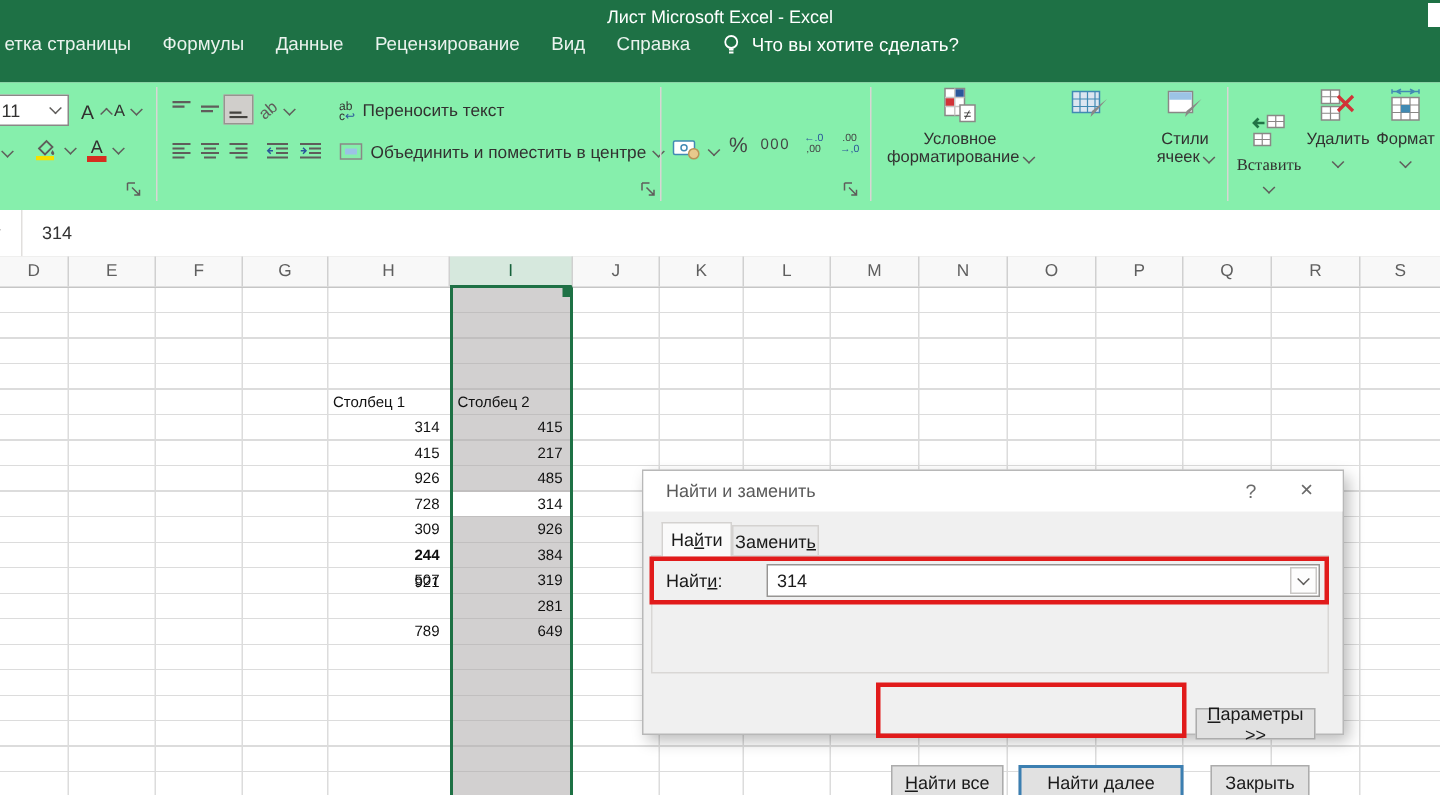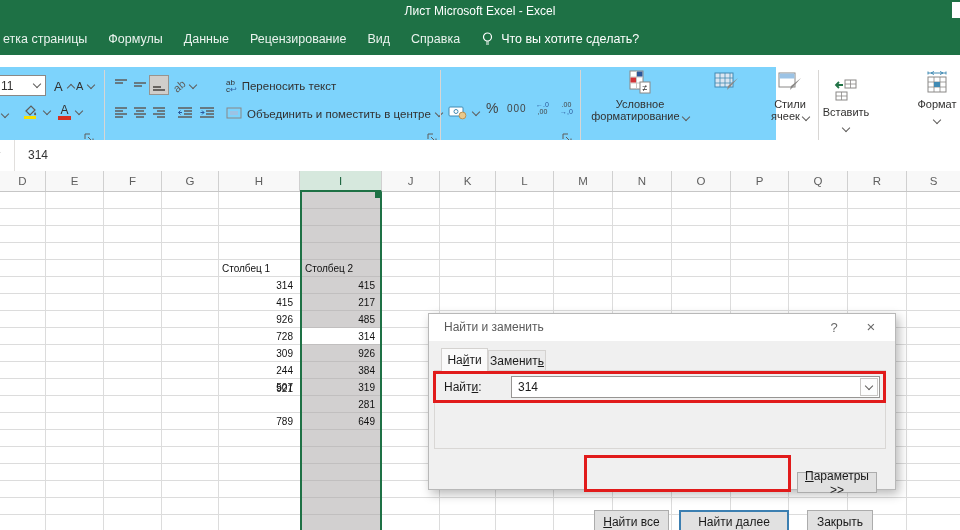--- a/index.html
+++ b/index.html
@@ -5,27 +5,27 @@
   html,body{margin:0;padding:0;background:#fff;}
   #app{position:relative;width:960px;height:530px;overflow:hidden;
        font-family:"Liberation Sans",sans-serif;-webkit-font-smoothing:antialiased;}
   .abs{position:absolute;}
 
   
   .titlebar{left:0;top:0;width:960px;height:22px;background:#1e7145;color:#fff;
             font-size:12px;line-height:22px;text-align:center;}
   .winbox{right:0;top:2px;width:8px;height:16px;background:#fff;}
   .menubar{left:0;top:22px;width:960px;height:33px;background:#1e7145;display:flex;
-           align-items:center;gap:21px;padding-left:3px;box-sizing:border-box;}
+           align-items:flex-start;gap:21px;padding-left:3px;box-sizing:border-box;}
   .menuitem{color:#eaf3ee;font-size:12.5px;white-space:nowrap;cursor:default;}
   .tellme{display:flex;align-items:center;gap:7px;color:#fff;font-size:12.5px;}
 
   
-  .ribbon{left:0;top:55px;width:776px;height:85px;background:#7dd3fc;
-          border-bottom:1px solid #d2d0ce;font-size:11.5px;color:#323130;margin-top:12px;}
+  .ribbon{left:0;top:55px;width:960px;height:85px;background:#86efac;
+          border-bottom:1px solid #d2d0ce;font-size:11.5px;color:#323130;}
   .vdiv{width:1px;top:3px;height:76px;background:#d8d6d4;}
   .grplabel{top:120px;font-size:11px;color:#5f5d5b;text-align:center;}
   .rbtn{display:flex;align-items:center;gap:5px;height:22px;}
   .icbtn{width:20px;height:20px;display:flex;align-items:center;justify-content:center;}
   .icbtn.sel{background:#d0cecb;border:1px solid #97948f;box-sizing:border-box;}
   .chev{width:5px;height:5px;border-right:1.2px solid #5f5d5b;border-bottom:1.2px solid #5f5d5b;
         transform:rotate(45deg);display:inline-block;margin-top:-3px;}
   .chevup{transform:rotate(-135deg);margin-top:3px;}
   .combo{background:#fff;border:1px solid #8a8886;box-sizing:border-box;height:21px;
          display:flex;align-items:center;font-size:12px;}
@@ -289,31 +289,44 @@
           <path d="M24 8l-8 9-3 3 1-4z" fill="#8a8886"></path>
         </svg>
       </span>
       <div><span>Стили</span><br>
       <span>ячеек</span> <i class="chev"></i></div>
     </div>
     <div class="abs grplabel" style="left:580px;width:238px;">Стили</div>
 
     <div class="abs vdiv" style="left:818px;"></div>
 
-    <div class="abs bigbtn" style="left:820px;top:11px;width:52px;">
+    <div class="abs bigbtn" style="left:820px;top:20px;width:52px;font-family:Liberation Serif, serif;">
       <span style="display:inline-block;height:26px;">
         <svg width="26" height="26" viewBox="0 0 26 26">
           <rect x="12" y="2" width="11" height="8" fill="#fff" stroke="#8a8886"></rect>
             <path d="M17.5 2v8M12 6h11" stroke="#8a8886" stroke-width=".8"></path>
           <rect x="3" y="14" width="11" height="8" fill="#fff" stroke="#8a8886"></rect>
             <path d="M8.5 14v8M3 18h11" stroke="#8a8886" stroke-width=".8"></path>
           <path d="M10 7H3M6 4l-3 3 3 3" stroke="#217346" stroke-width="1.8" fill="none"></path>
         </svg>
       </span>
       <div><span>Вставить</span></div>
+      <div style="margin-top:3px;"><i class="chev"></i></div>
+    </div>
+    <div class="abs bigbtn" style="left:869px;top:3px;width:46px;">
+      <span style="display:inline-block;height:26px;">
+        <svg width="26" height="26" viewBox="0 0 26 26">
+          <rect x="2" y="2" width="12" height="9" fill="#fff" stroke="#8a8886"></rect>
+            <path d="M8 2v9M2 6.5h12" stroke="#8a8886" stroke-width=".8"></path>
+          <rect x="2" y="13" width="12" height="9" fill="#fff" stroke="#8a8886"></rect>
+            <path d="M8 13v9M2 17.5h12" stroke="#8a8886" stroke-width=".8"></path>
+          <path d="M13 6l10 10M23 6L13 16" stroke="#d13438" stroke-width="2.2"></path>
+        </svg>
+      </span>
+      <div><span>Удалить</span></div>
       <div style="margin-top:3px;"><i class="chev"></i></div>
     </div>
     <div class="abs bigbtn" style="left:914px;top:3px;width:46px;">
       <span style="display:inline-block;height:26px;">
         <svg width="26" height="26" viewBox="0 0 26 26">
           <path d="M4 3h18M4 1.5v3M22 1.5v3M7 3l3-1.5M19 3l-3-1.5M7 3l3 1.5M19 3l-3 1.5" stroke="#418ab3" stroke-width="1"></path>
           <rect x="4" y="7" width="18" height="15" fill="#fff" stroke="#8a8886"></rect>
           <path d="M10 7v15M16 7v15M4 12h18M4 17h18" stroke="#8a8886" stroke-width=".8"></path>
           <rect x="10" y="12" width="6" height="5" fill="#418ab3"></rect>
         </svg>
@@ -370,21 +383,21 @@
       <div class="abs foundcell"></div>
     </div>
     <div class="abs fillhandle"></div>
 
     <div class="abs cell lbl" style="left:219px;top:68px;width:78px;">Столбец 1</div>
     <div class="abs cell num" style="left:219px;top:85px;width:78px;">314</div>
     <div class="abs cell num" style="left:219px;top:102px;width:78px;">415</div>
     <div class="abs cell num" style="left:219px;top:119px;width:78px;">926</div>
     <div class="abs cell num" style="left:219px;top:136px;width:78px;">728</div>
     <div class="abs cell num" style="left:219px;top:153px;width:78px;">309</div>
-    <div class="abs cell num" style="left:219px;top:170px;width:78px;">244</div>
+    <div class="abs cell num" style="left:219px;top:170px;width:78px;font-weight:bold;">244</div>
     <div class="abs cell num" style="left:219px;top:187px;width:78px;">507</div>
     <div class="abs cell num" style="left:219px;top:188px;width:78px;">921</div>
     <div class="abs cell num" style="left:219px;top:221px;width:78px;">789</div>
 
     <div class="abs cell lbl" style="left:303px;top:68px;width:76px;padding-left:2px;">Столбец 2</div>
     <div class="abs cell num" style="left:302px;top:85px;width:77px;">415</div>
     <div class="abs cell num" style="left:302px;top:102px;width:77px;">217</div>
     <div class="abs cell num" style="left:302px;top:119px;width:77px;padding-left:16px;">485</div>
     <div class="abs cell num" style="left:302px;top:136px;width:77px;">314</div>
     <div class="abs cell num" style="left:302px;top:153px;width:77px;">926</div>

